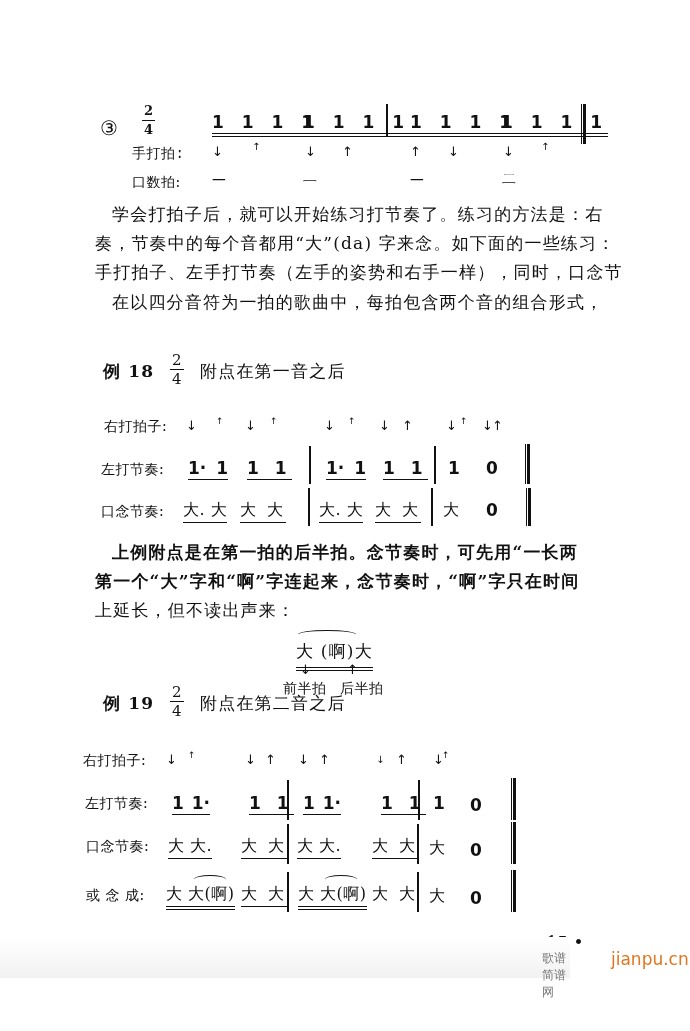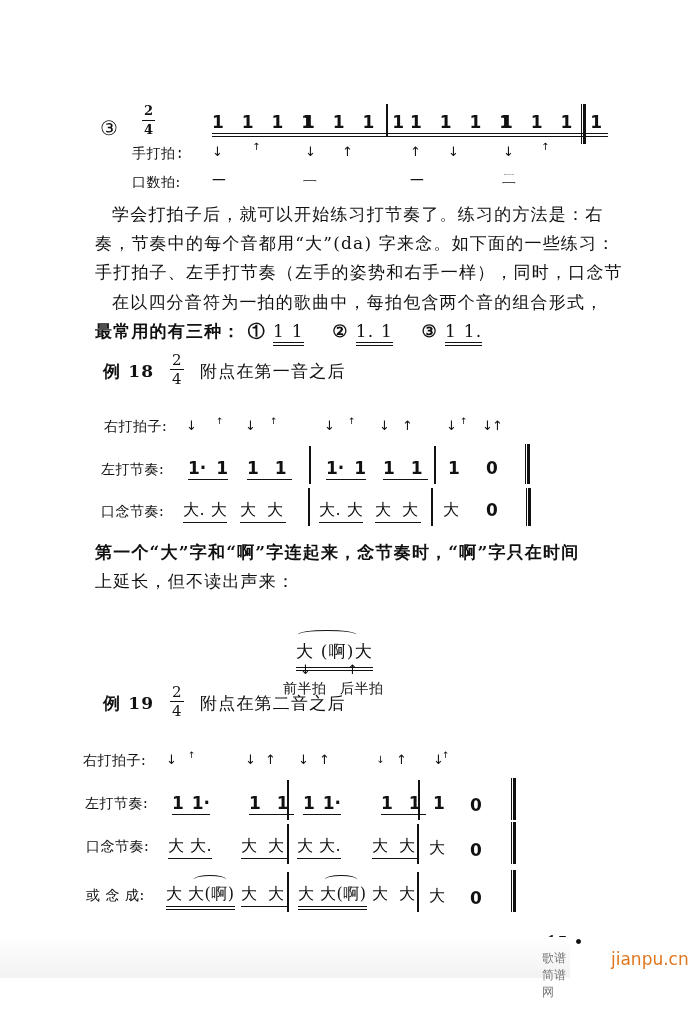--- a/index.html
+++ b/index.html
@@ -57,31 +57,20 @@
 </div>
 
 <div class="abs" style="left:95px;top:200px;">
   <div class="txt" style="padding-left:17px;">学会打拍子后，就可以开始练习打节奏了。练习的方法是：右</div>
   <div class="txt">奏，节奏中的每个音都用“大”(da) 字来念。如下面的一些练习：</div>
   <div class="txt">手打拍子、左手打节奏（左手的姿势和右手一样），同时，口念节</div>
 </div>
 
 <div class="abs" style="left:95px;top:288px;">
   <div class="txt" style="padding-left:17px;">在以四分音符为一拍的歌曲中，每拍包含两个音的组合形式，</div>
-  <div class="txt" style="font-weight:bold;">
-    <span>最常用的有三种：</span>
-    <span>①</span>
-    <span class="ul2" style="font-weight:normal;">1 1</span>
-    &nbsp;&nbsp;
-    <span>②</span>
-    <span class="ul2" style="font-weight:normal;">1. 1</span>
-    &nbsp;&nbsp;
-    <span>③</span>
-    <span class="ul2" style="font-weight:normal;">1 1.</span>
-  </div>
 </div>
 
 <div>
   <span class="abs txt" style="left:103px;top:357px;font-weight:bold;">例 18</span>
   <div class="frac" style="left:170px;top:351px;font-size:15px;">
     <span class="n">2</span>
     <span class="d">4</span>
   </div>
   <span class="abs txt" style="left:200px;top:357px;">附点在第一音之后</span>
 </div>
@@ -118,20 +107,21 @@
   <div class="bar" style="left:308px;top:488px;height:38px;"></div>
   <span class="abs lbl ul1" style="left:319px;top:500px;font-size:16px;">大. 大</span>
   <span class="abs lbl ul1" style="left:375px;top:500px;font-size:16px;letter-spacing:3px;">大 大</span>
   <div class="bar" style="left:431px;top:488px;height:38px;"></div>
   <span class="abs lbl" style="left:443px;top:500px;font-size:16px;">大</span>
   <span class="abs num" style="left:486px;top:500px;">0</span>
   <div class="dbar" style="left:526px;top:488px;height:38px;"></div>
 </div>
 
 <div class="abs" style="left:95px;top:538px;">
+  <div class="txt" style="padding-left:17px;font-weight:bold;">上例附点是在第一拍的后半拍。念节奏时，可先用“一长两</div>
   <div class="txt" style="font-weight:bold;">第一个“大”字和“啊”字连起来，念节奏时，“啊”字只在时间</div>
   <div class="txt" style="font-weight:normal;">上延长，但不读出声来：</div>
 </div>
 
 <div>
   <div class="tie" style="left:298px;top:630px;width:58px;"></div>
   <span class="abs txt ul2" style="left:296px;top:637px;font-size:17px;">大 (啊)大</span>
   <span class="arrow" style="left:300px;top:662px;">↓</span>
   <span class="arrow" style="left:347px;top:662px;">↑</span>
   <span class="abs lbl" style="left:283px;top:680px;">前半拍</span>

